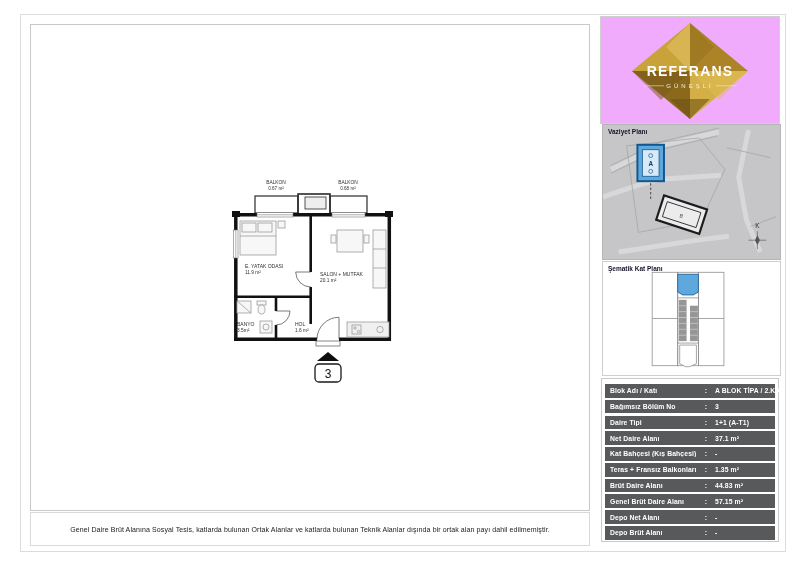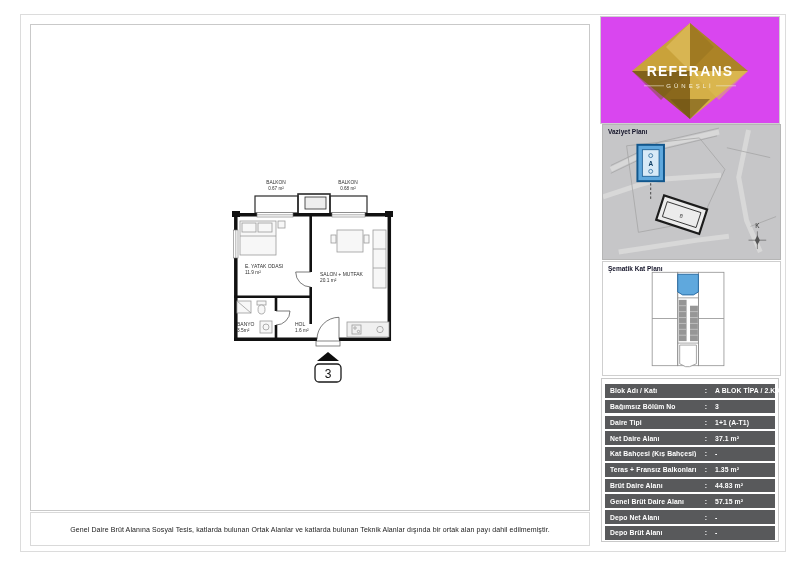--- a/index.html
+++ b/index.html
@@ -11,21 +11,21 @@
   }
   .abs{position:absolute;}
   .outer-frame{left:20px;top:14px;width:764px;height:536px;border:1px solid #dcdcdc;}
   .main-box{left:30px;top:24px;width:558px;height:485px;border:1px solid #c9c9c9;background:#fff;}
   .footer-strip{
     left:30px;top:512px;width:558px;height:32px;border:1px solid #d9d9d9;
     display:flex;align-items:center;justify-content:center;
   }
   .footer-strip span{font-size:7px;color:#1a1a1a;letter-spacing:0.1px;white-space:nowrap;}
   .plan{left:230px;top:175px;width:195px;height:210px;}
-  .logo-box{left:600px;top:16px;width:178px;height:106px;border:1px solid #cfcfcf;background:#d946ef;
+  .logo-box{left:600px;top:16px;width:178px;height:106px;border:1px solid #cfcfcf;background:#f0abfc;
     display:flex;align-items:center;justify-content:center;}
   .site-box{left:602px;top:124px;width:177px;height:134px;border:1px solid #b5b5b5;background:#c6c6c8;}
   .schematic-box{left:602px;top:261px;width:177px;height:113px;border:1px solid #cfcfcf;background:#fff;}
   .box-title{position:absolute;left:5px;top:3px;font-size:6.5px;font-weight:bold;color:#15152a;z-index:2;}
   .table-box{left:601px;top:378px;width:178px;height:164px;border:1px solid #c9c9c9;background:#fff;
     box-sizing:border-box;padding:5px 3px 0 3px;}
   .trow{display:flex;align-items:center;background:#58595b;color:#fff;height:13.6px;margin-bottom:2.2px;
     padding:0 5px;font-size:6.8px;font-weight:bold;letter-spacing:0.1px;}
   .tlabel{flex:0 0 92px;white-space:nowrap;overflow:hidden;}
   .tsep{flex:0 0 8px;text-align:center;}

